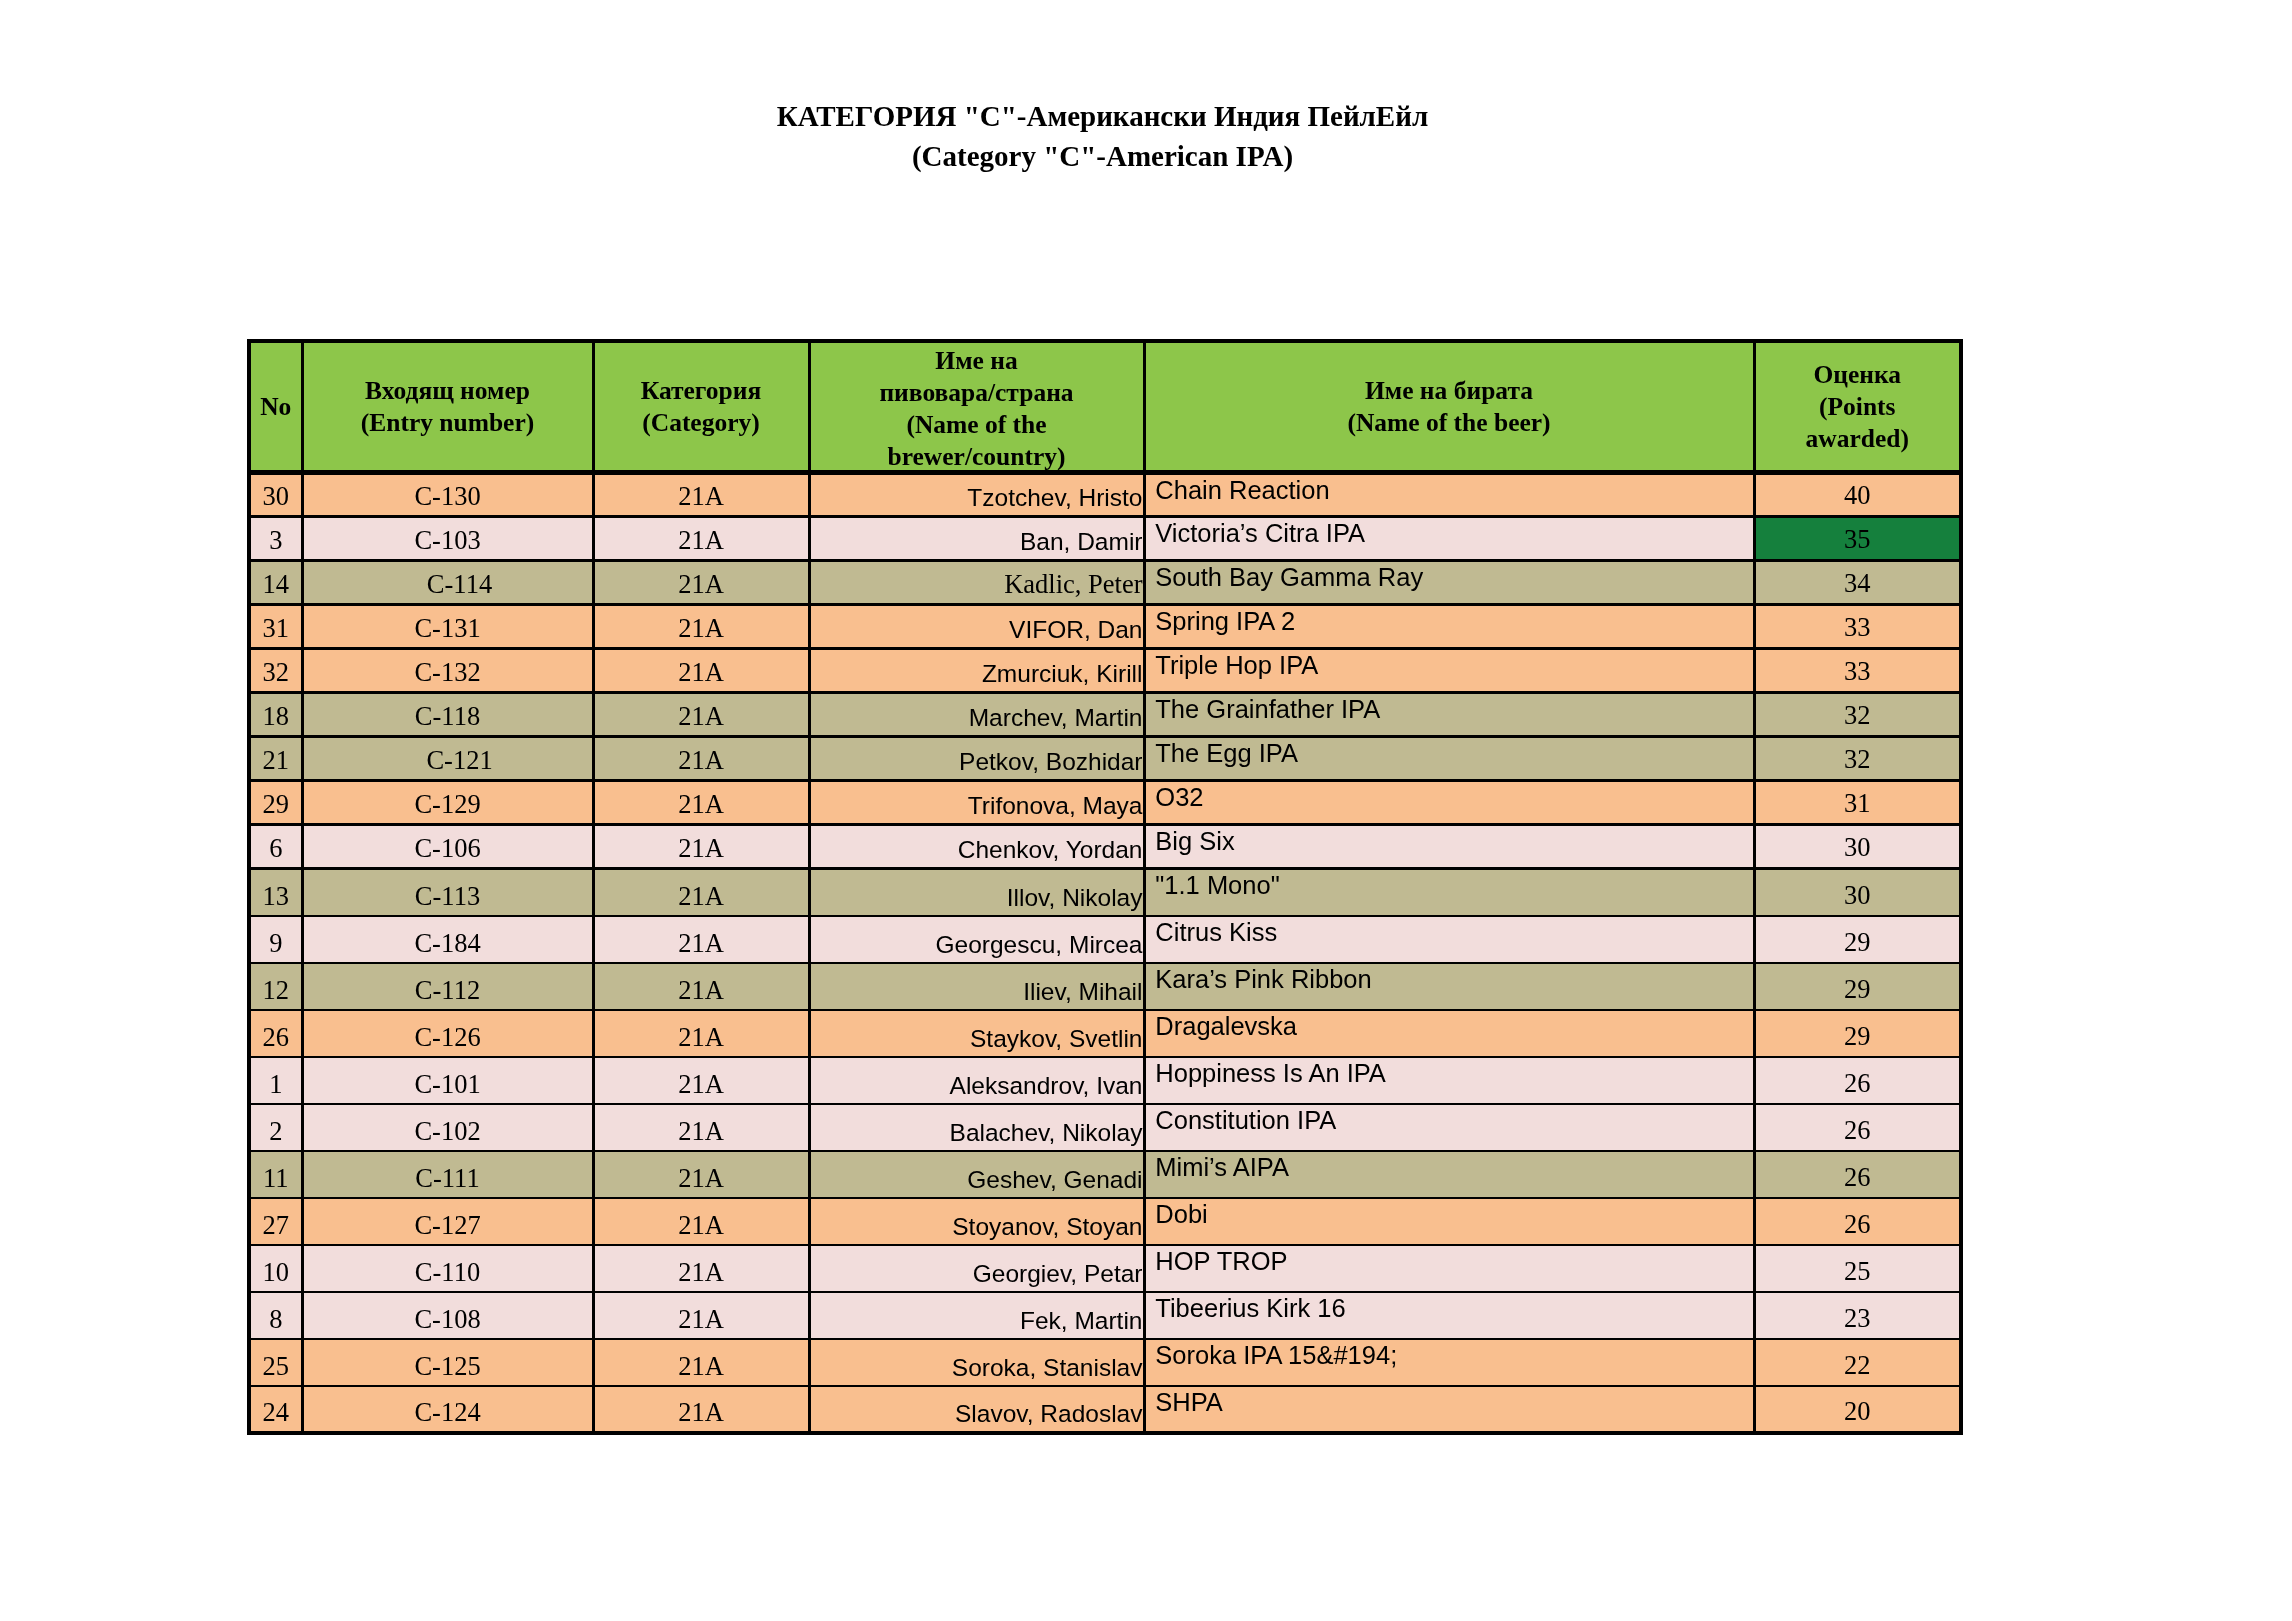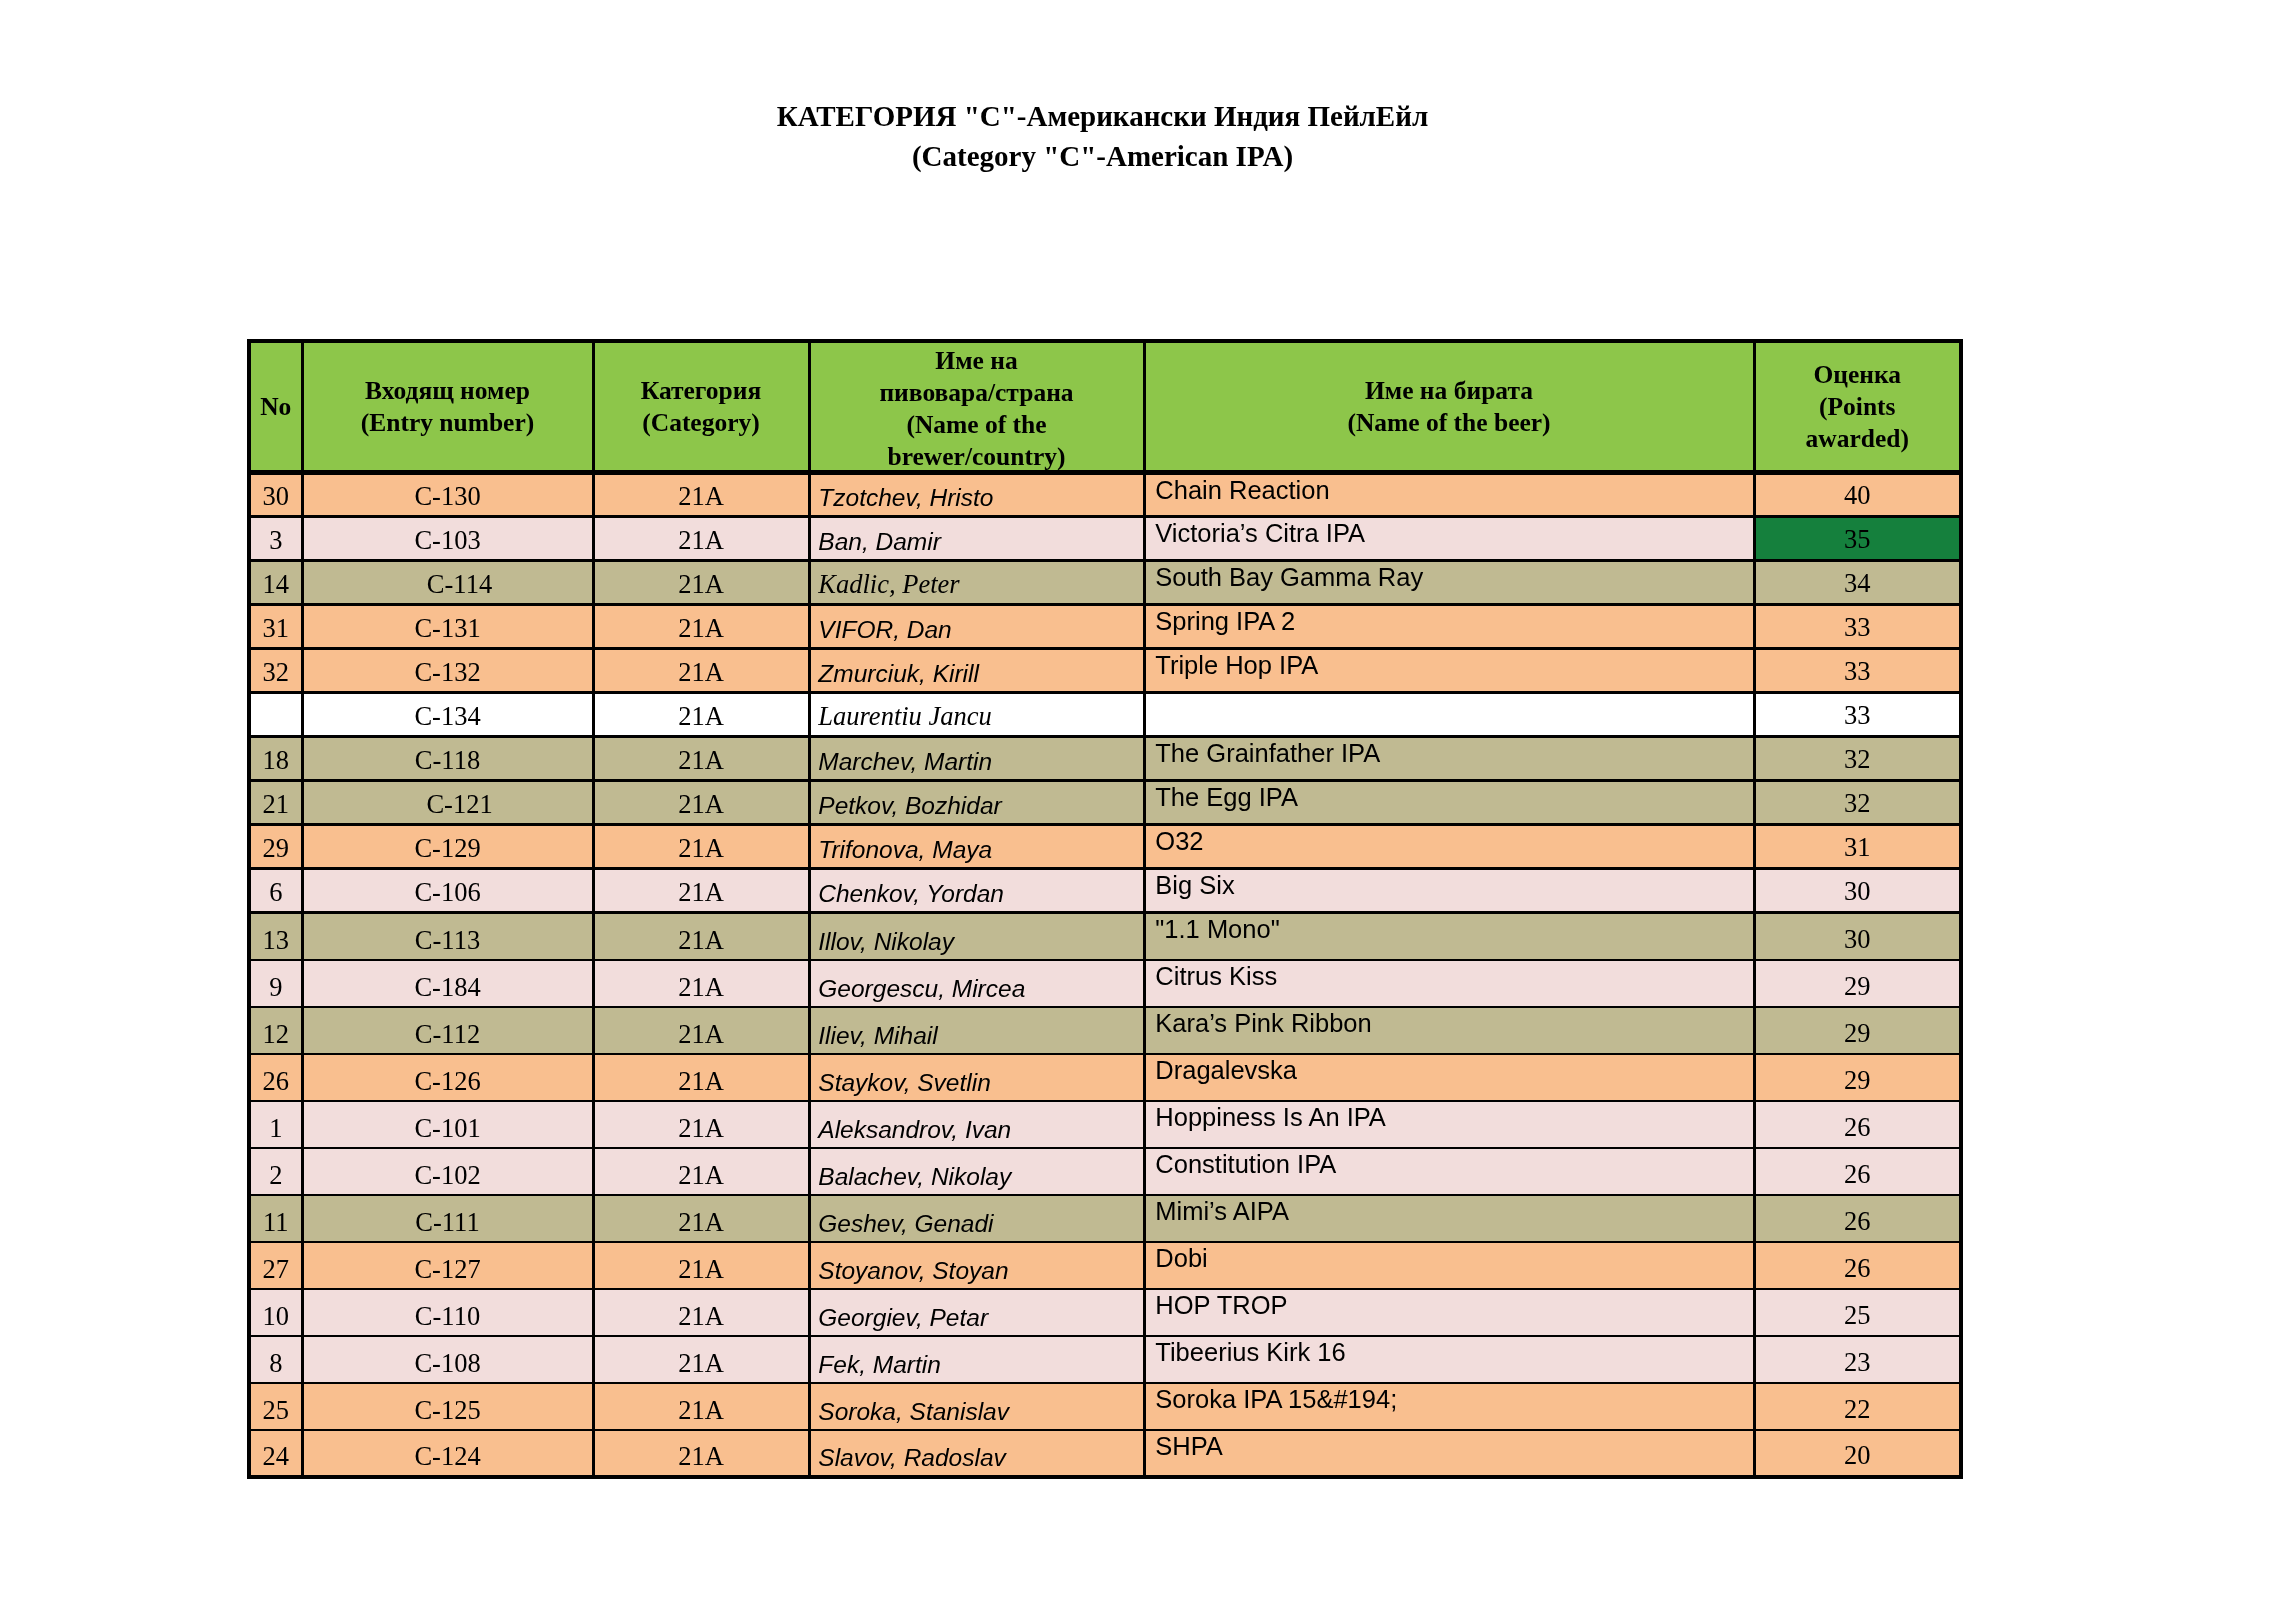--- a/index.html
+++ b/index.html
@@ -50,21 +50,21 @@
   th.brewer-h .hwrap { justify-content:flex-start; padding-top:2px; }
   tr.thick { height:44px; }
   tr.thin  { height:47px; }
   tr.thin td { border-top-width:2.9px; border-bottom-width:2.9px; }
   td { overflow:hidden; white-space:nowrap; }
   .f-serif { font-family:"Liberation Serif", serif; font-size:26.5px; }
   .f-sans  { font-family:"Liberation Sans", sans-serif; font-size:24.5px; }
   .td-no     { text-align:center; vertical-align:bottom; padding-bottom:2.9px; }
   .td-entry  { text-align:center; vertical-align:bottom; padding-bottom:2.9px; }
   .td-cat    { text-align:center; vertical-align:bottom; padding-bottom:2.9px; }
-  .td-brewer { text-align:left;  vertical-align:bottom; padding:0 0 2.9px 7.8px;font-style:italic; }
+  .td-brewer { text-align:right;  vertical-align:bottom; padding:0 0 2.9px 7.8px; }
   .td-beer   { text-align:left;  vertical-align:top;    padding:1px 0 0 9.8px; font-size:25.5px; }
   .td-points { text-align:center; vertical-align:bottom; padding-bottom:3.9px; }
 </style>
 </head>
 <body>
 
 <div class="page">
 
   <div class="title">
     <div>КАТЕГОРИЯ "С"-Американски Индия ПейлЕйл</div>
@@ -145,28 +145,20 @@
         </tr>
         <tr class="thick">
           <td class="td-no f-serif" style="background: rgb(249, 191, 143);">32</td>
           <td class="td-entry f-serif" style="background: rgb(249, 191, 143);">C-132</td>
           <td class="td-cat f-serif" style="background: rgb(249, 191, 143);">21A</td>
           <td class="td-brewer f-sans" style="background: rgb(249, 191, 143);">Zmurciuk, Kirill</td>
           <td class="td-beer f-sans" style="background: rgb(249, 191, 143);">Triple Hop IPA</td>
           <td class="td-points f-serif" style="background: rgb(249, 191, 143);">33</td>
         </tr>
         <tr class="thick">
-          <td class="td-no f-serif" style="background: rgb(255, 255, 255);"></td>
-          <td class="td-entry f-serif" style="background: rgb(255, 255, 255);">C-134</td>
-          <td class="td-cat f-serif" style="background: rgb(255, 255, 255);">21A</td>
-          <td class="td-brewer f-serif" style="background: rgb(255, 255, 255);">Laurentiu Jancu</td>
-          <td class="td-beer f-sans" style="background: rgb(255, 255, 255);"></td>
-          <td class="td-points f-serif" style="background: rgb(255, 255, 255);">33</td>
-        </tr>
-        <tr class="thick">
           <td class="td-no f-serif" style="background: rgb(192, 186, 146);">18</td>
           <td class="td-entry f-serif" style="background: rgb(192, 186, 146);">C-118</td>
           <td class="td-cat f-serif" style="background: rgb(192, 186, 146);">21A</td>
           <td class="td-brewer f-sans" style="background: rgb(192, 186, 146);">Marchev, Martin</td>
           <td class="td-beer f-sans" style="background: rgb(192, 186, 146);">The Grainfather IPA</td>
           <td class="td-points f-serif" style="background: rgb(192, 186, 146);">32</td>
         </tr>
         <tr class="thick">
           <td class="td-no f-serif" style="background: rgb(192, 186, 146);">21</td>
           <td class="td-entry f-serif" style="background: rgb(192, 186, 146); padding-left: 24px;">C-121</td>

